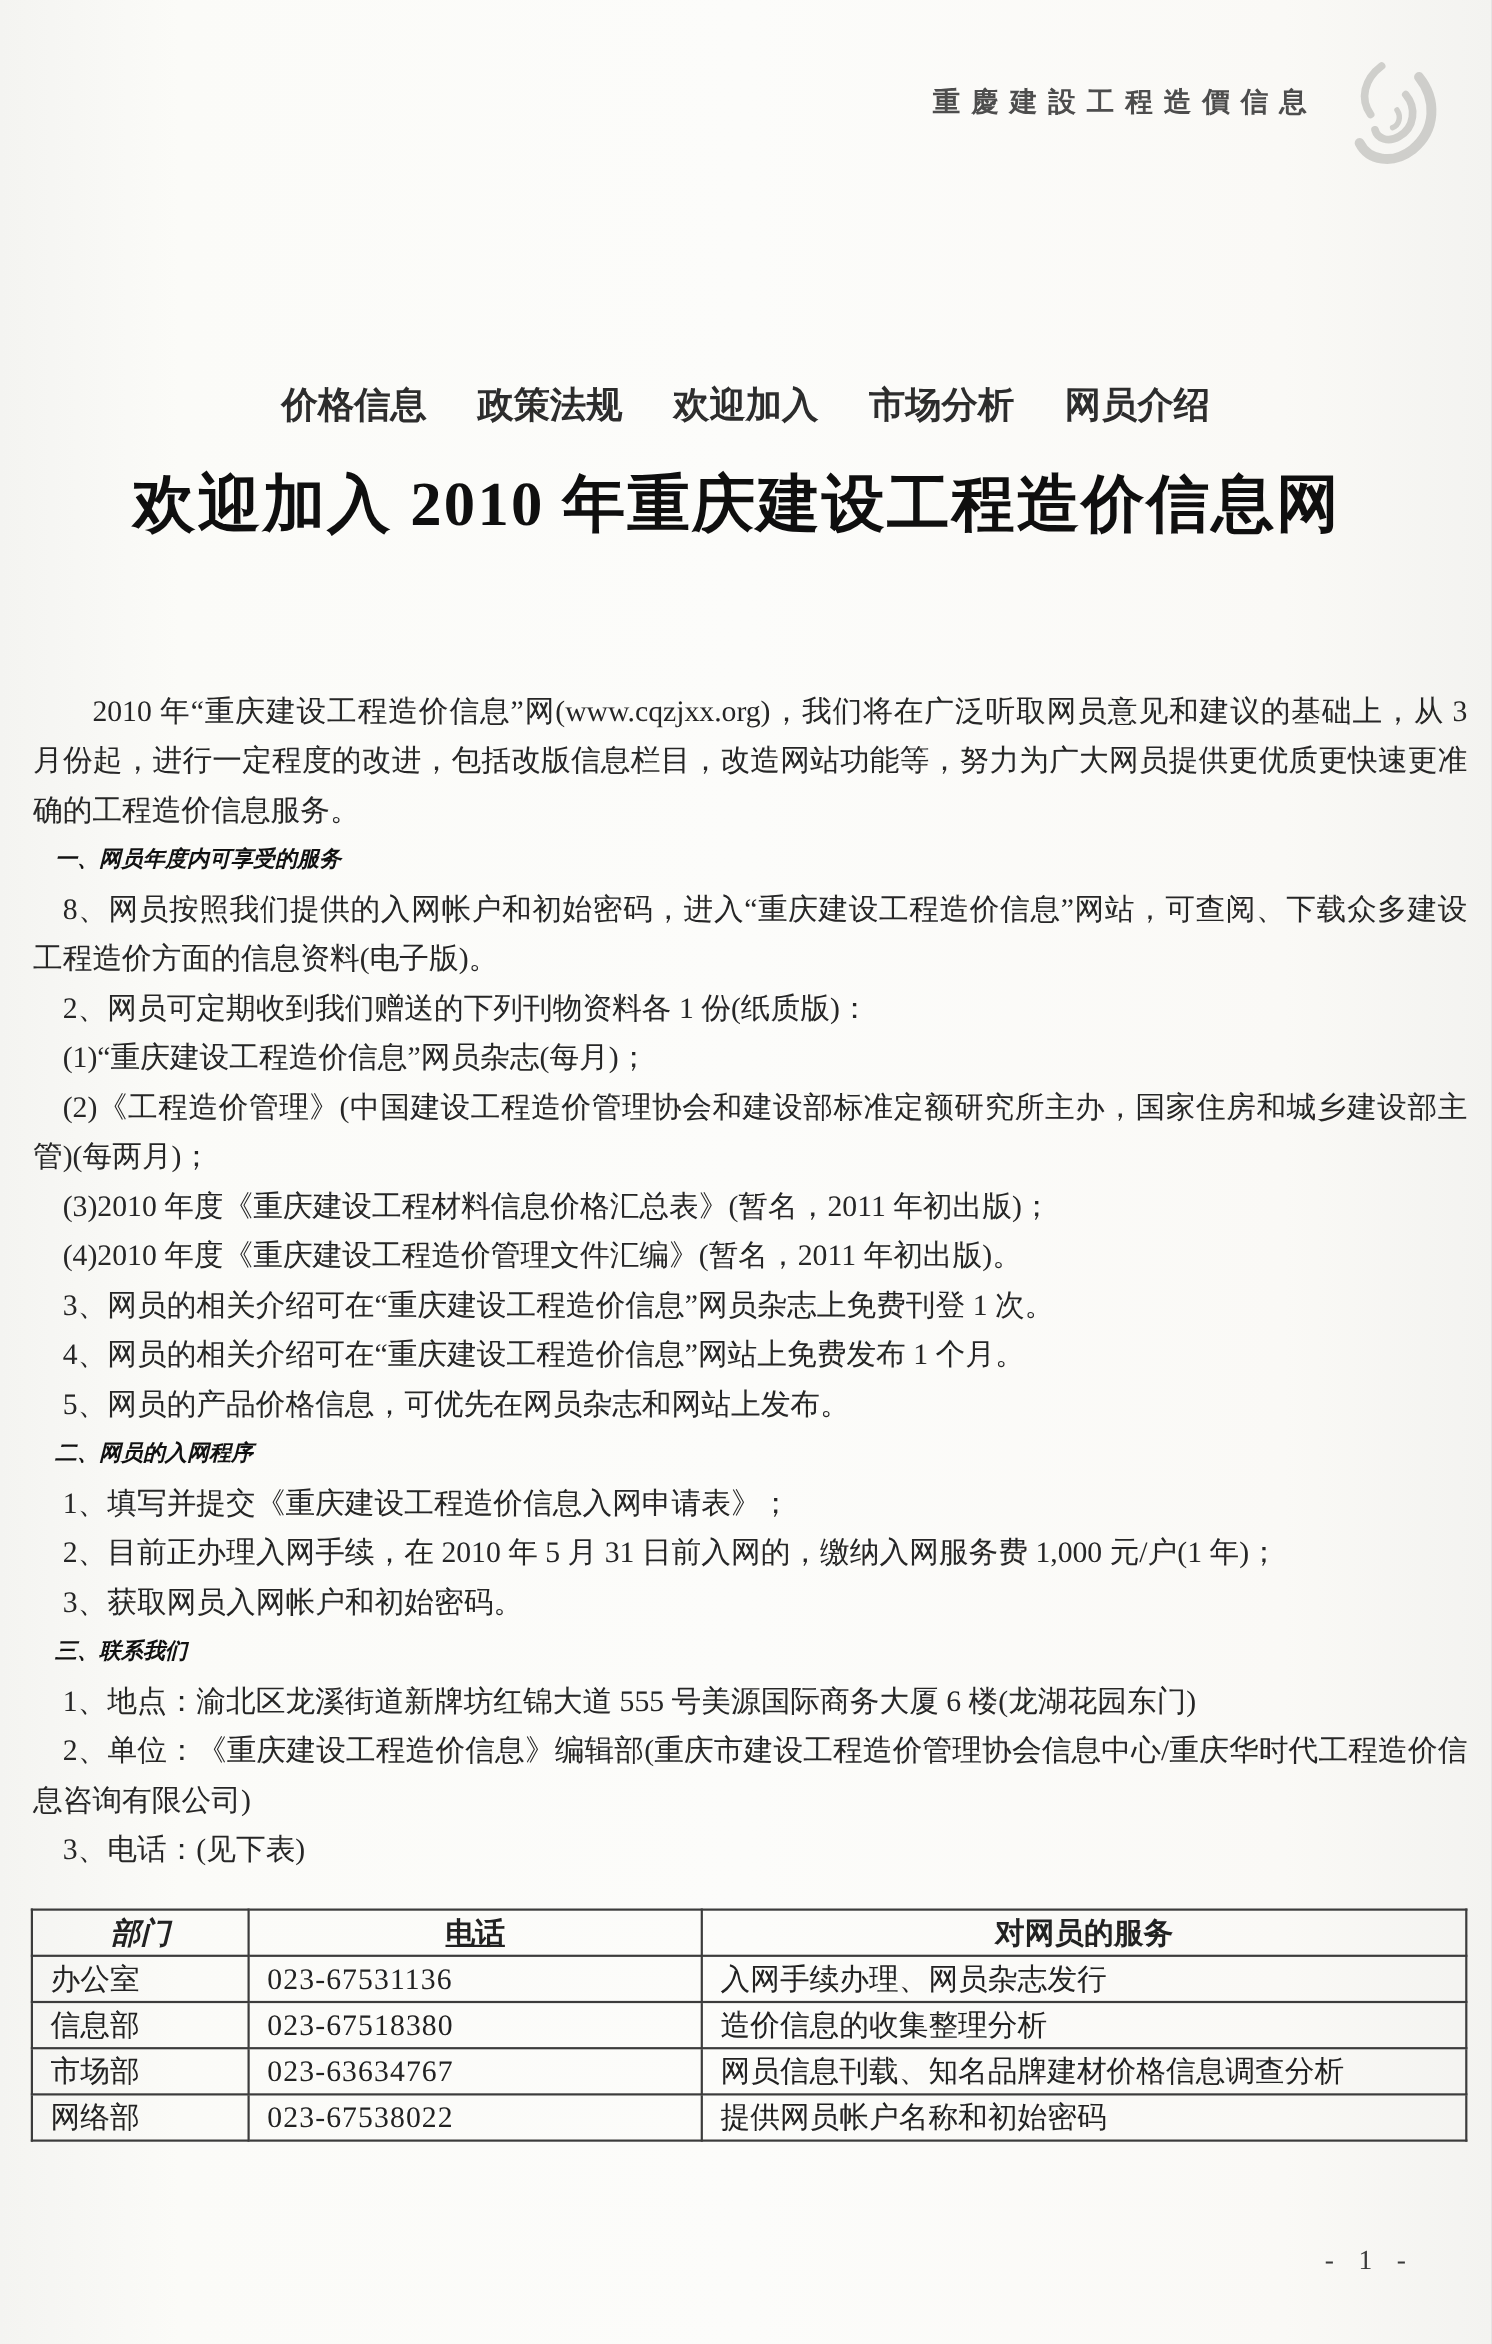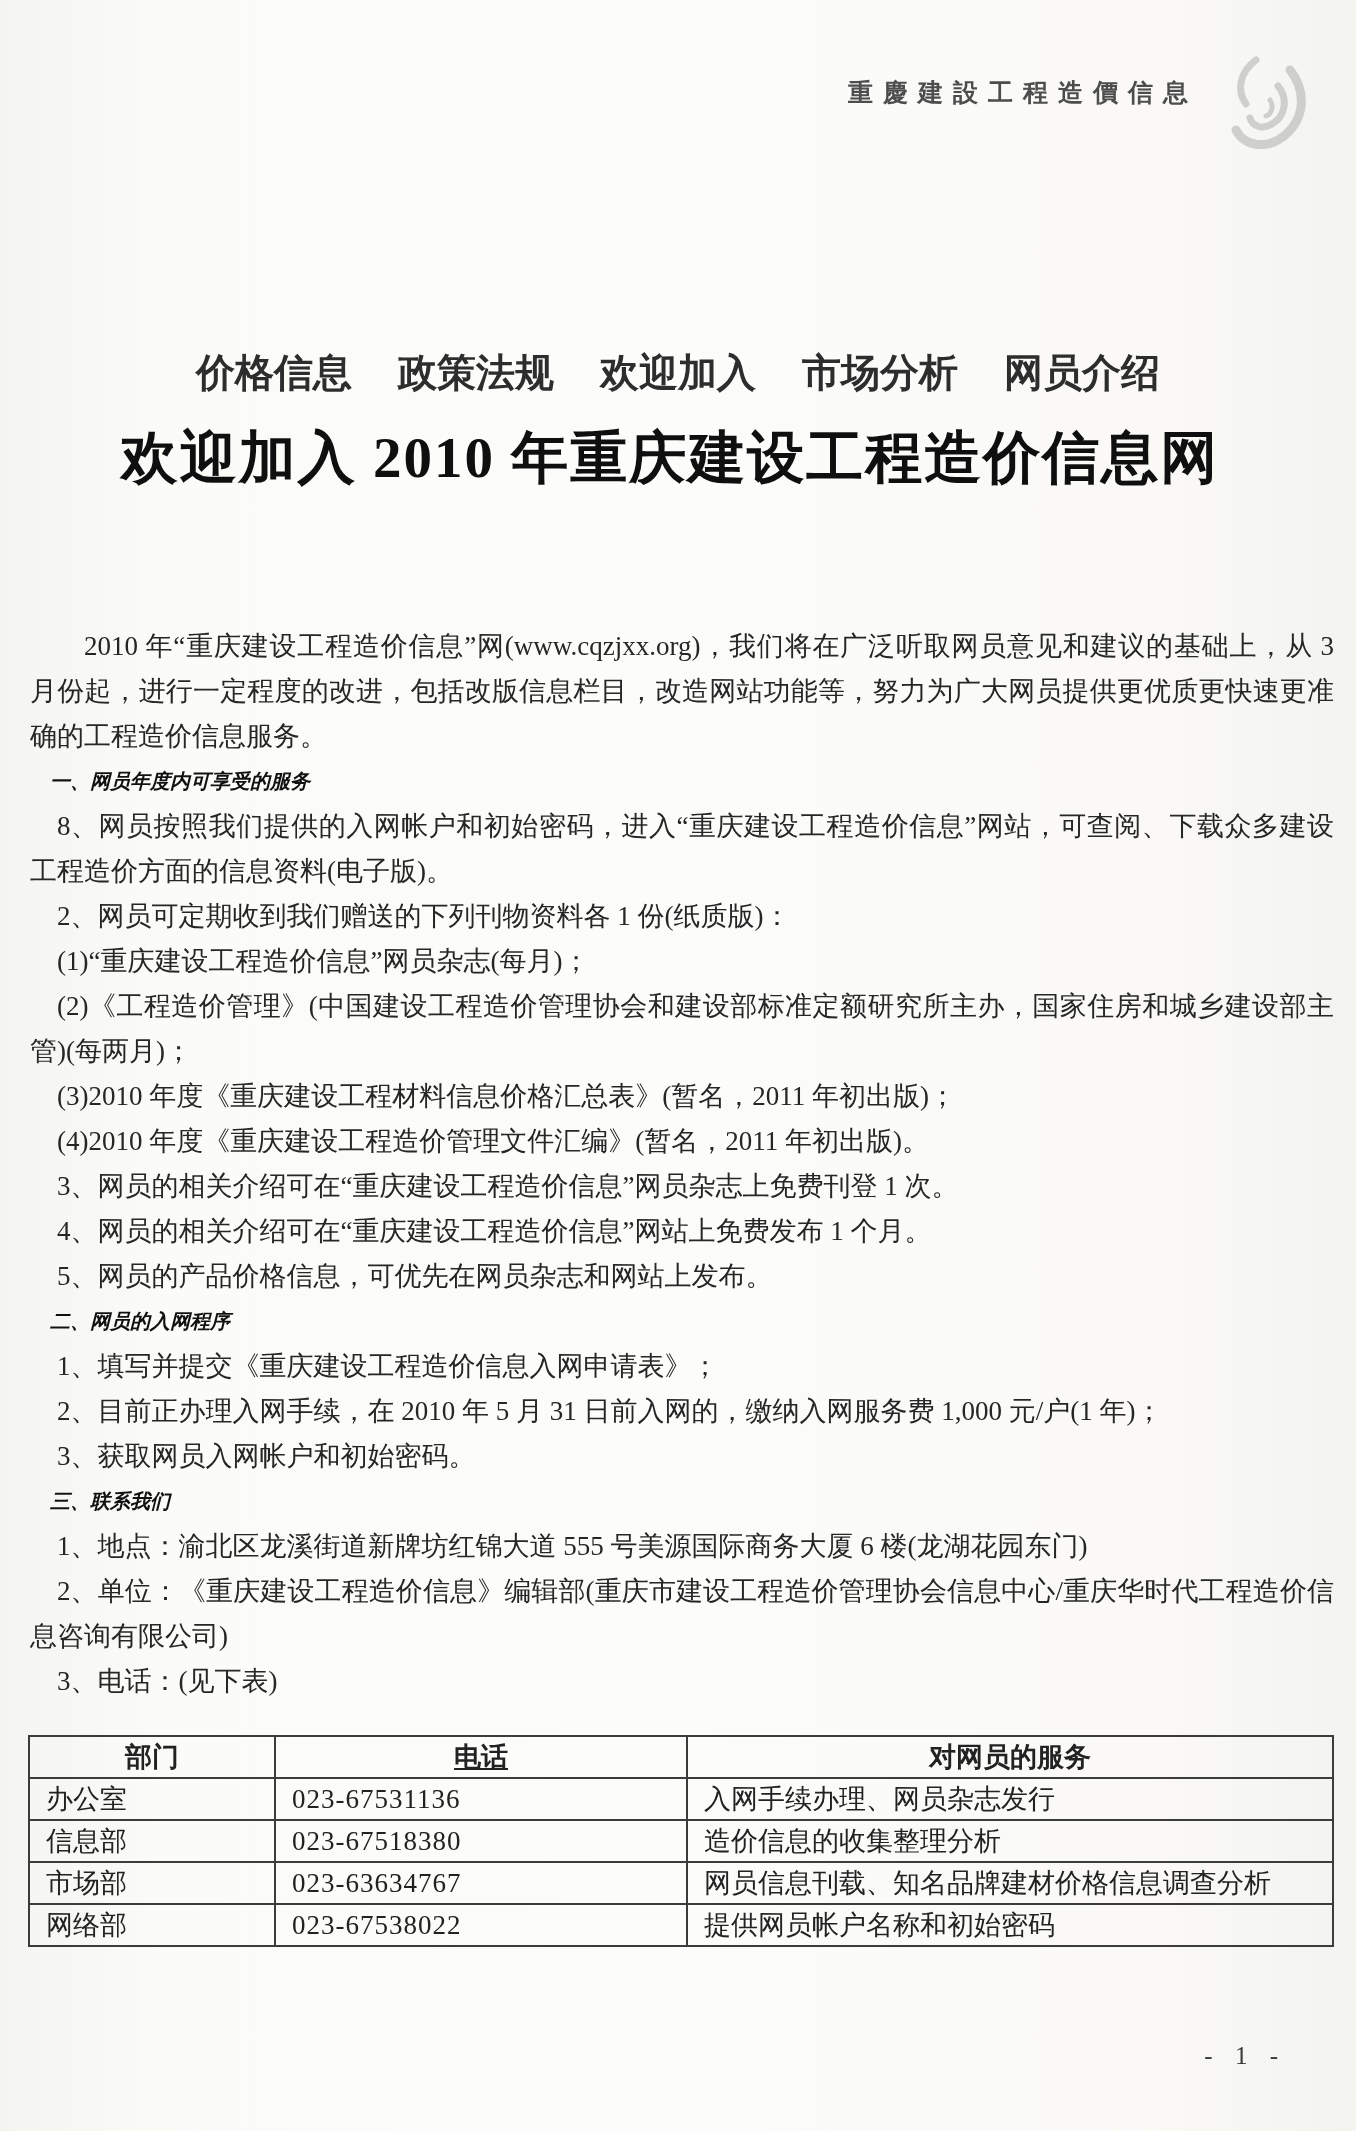--- a/index.html
+++ b/index.html
@@ -33,21 +33,21 @@
     opacity: 0.55;
   }
   .categories {
     position: absolute;
     top: 346px;
     left: 0;
     right: 0;
     display: flex;
     justify-content: center;
     gap: 46px;
-    font-size: 39px;
+    font-size: 33px;
     font-weight: 600;
     color: #2d2d2d;
     white-space: nowrap;
   }
   .doc-title {
     position: absolute;
     top: 420px;
     left: 0;
     right: 16px;
     margin: 0;
@@ -96,21 +96,21 @@
     padding: 0 16px;
     font-weight: 400;
     text-align: left;
     white-space: nowrap;
   }
   .contact-table th {
     text-align: center;
     font-weight: 700;
     font-family: "Liberation Sans", "DejaVu Sans", sans-serif;
   }
-  .col-dept { width: 246px; }
+  .col-dept { width: 197px; font-style: italic; }
   .col-phone { width: 412px; text-decoration: underline; }
   .phone-cell { font-family: "Liberation Serif", "DejaVu Serif", serif; letter-spacing: 1px; }
   .page-footer {
     position: absolute;
     top: 2042px;
     right: 70px;
     font-size: 25px;
     letter-spacing: 8px;
     color: #3a3a3a;
   }

